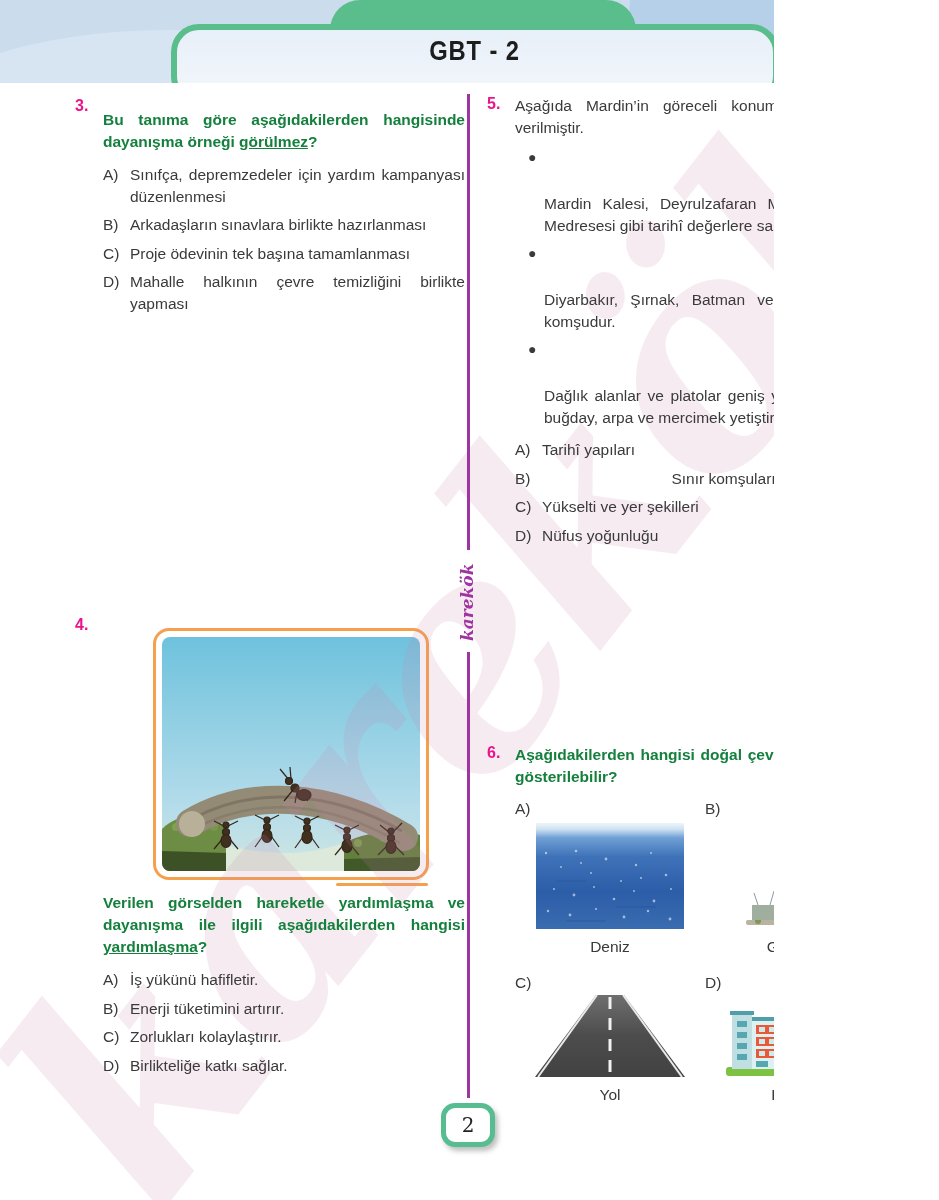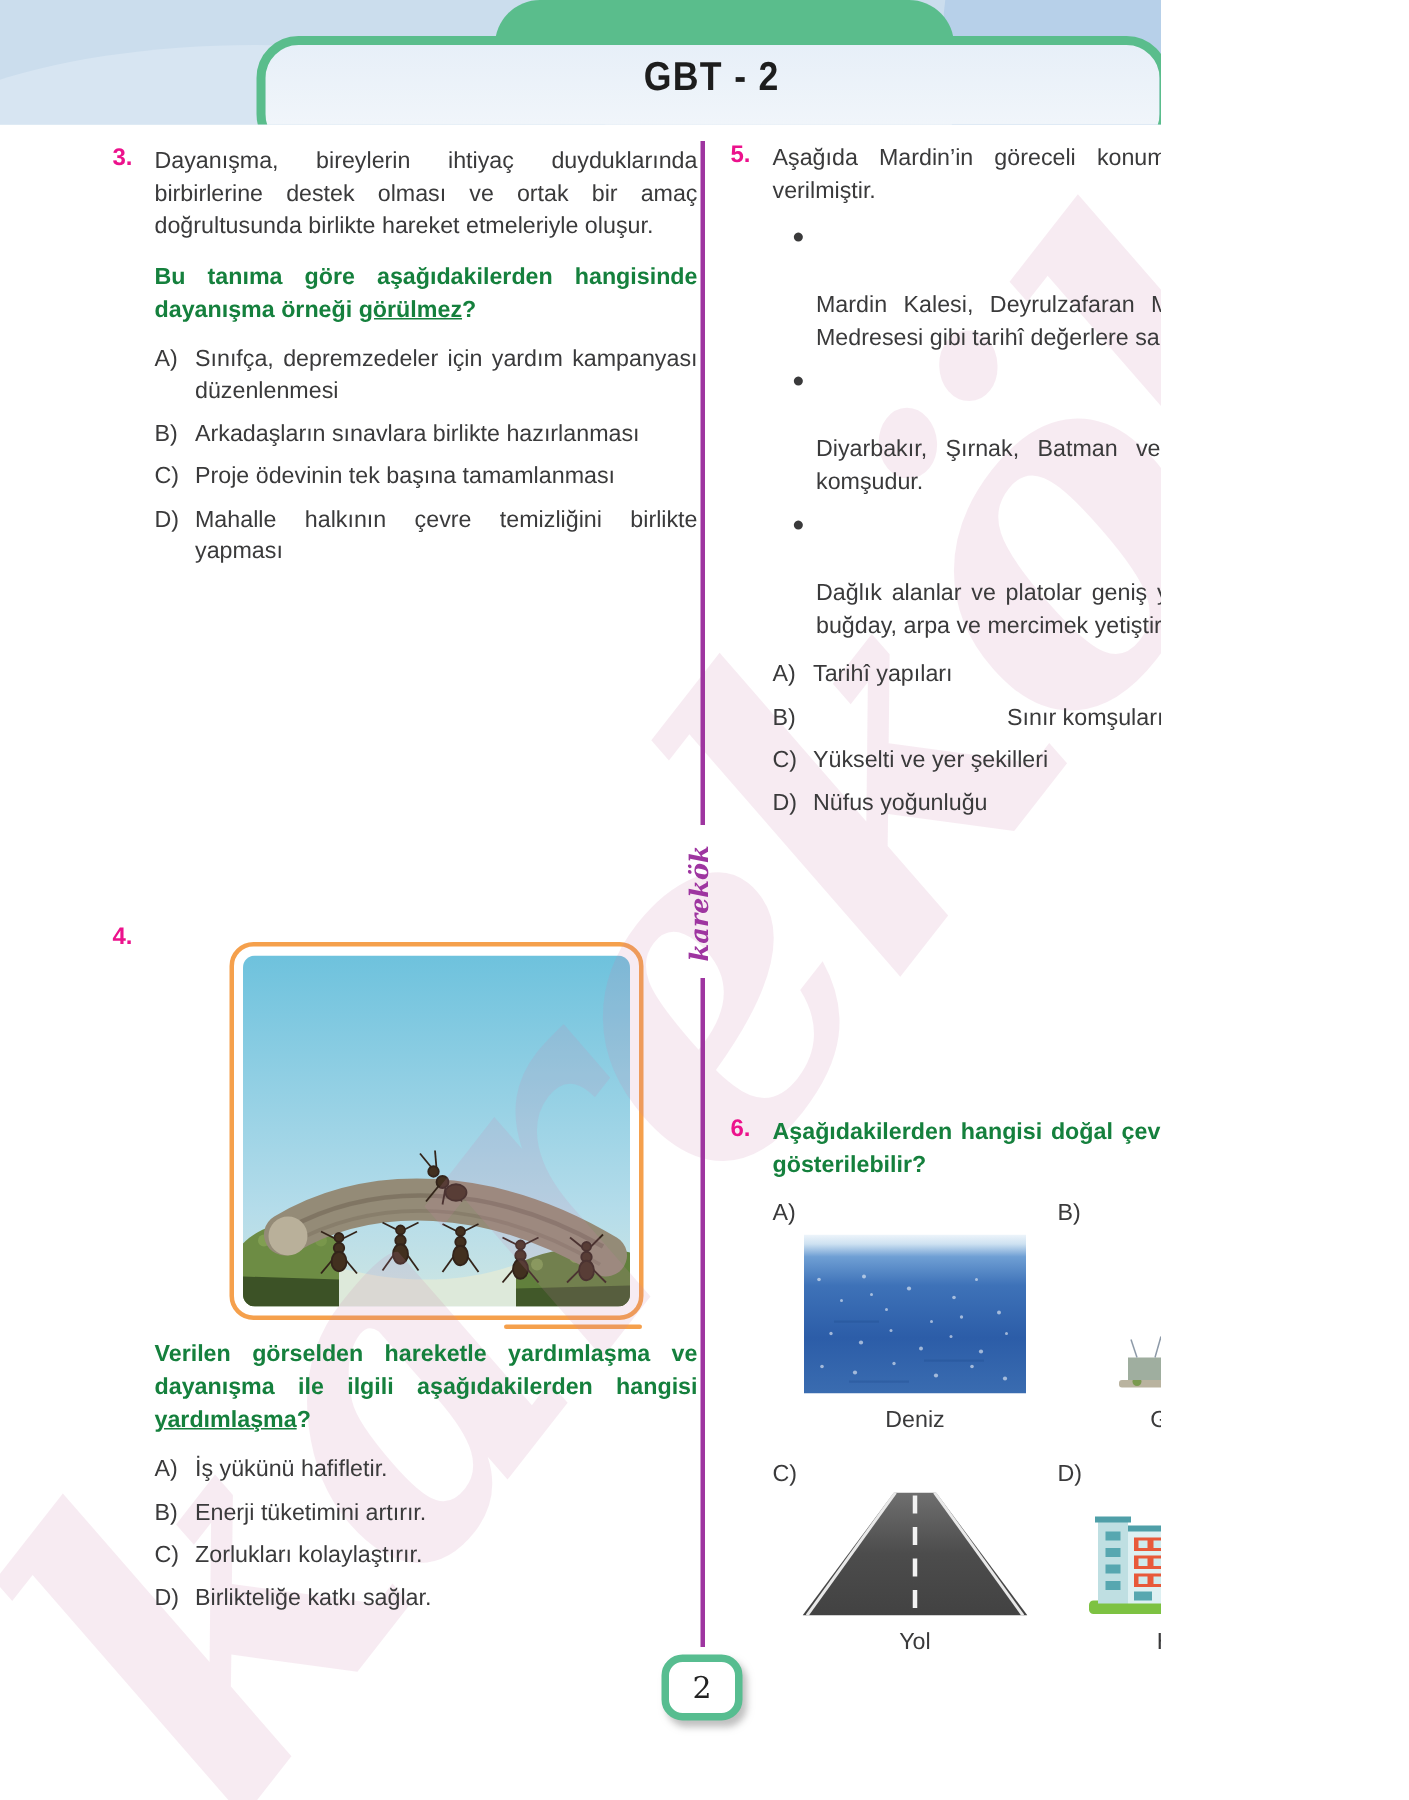--- a/index.html
+++ b/index.html
@@ -121,21 +121,20 @@
   <div class="watermark">karekök</div>
 
   <div class="divider-seg seg1"></div>
   <div class="divider-brand">karekök</div>
   <div class="divider-seg seg2"></div>
 
   <div class="question" id="q3">
     <div class="q-head">
       <div class="q-num">3.</div>
       <div class="q-body">
-        <p class="q-text txt" style="margin:0">Dayanışma, bireylerin ihtiyaç duyduklarında birbirlerine destek olması ve ortak bir amaç doğrultusunda birlikte hareket etmeleriyle oluşur.</p>
         <p class="q-prompt txt" style="margin-bottom:0"><span>Bu tanıma göre aşağıdakilerden hangisinde dayanışma örneği </span><span class="ul">görülmez</span><span>?</span></p>
         <div class="options txt">
           <div class="option">
               <span class="opt-letter">A)</span>
               <span class="opt-text">Sınıfça, depremzedeler için yardım kampanyası düzenlenmesi</span>
             </div>
           <div class="option">
               <span class="opt-letter">B)</span>
               <span class="opt-text">Arkadaşların sınavlara birlikte hazırlanması</span>
             </div>

